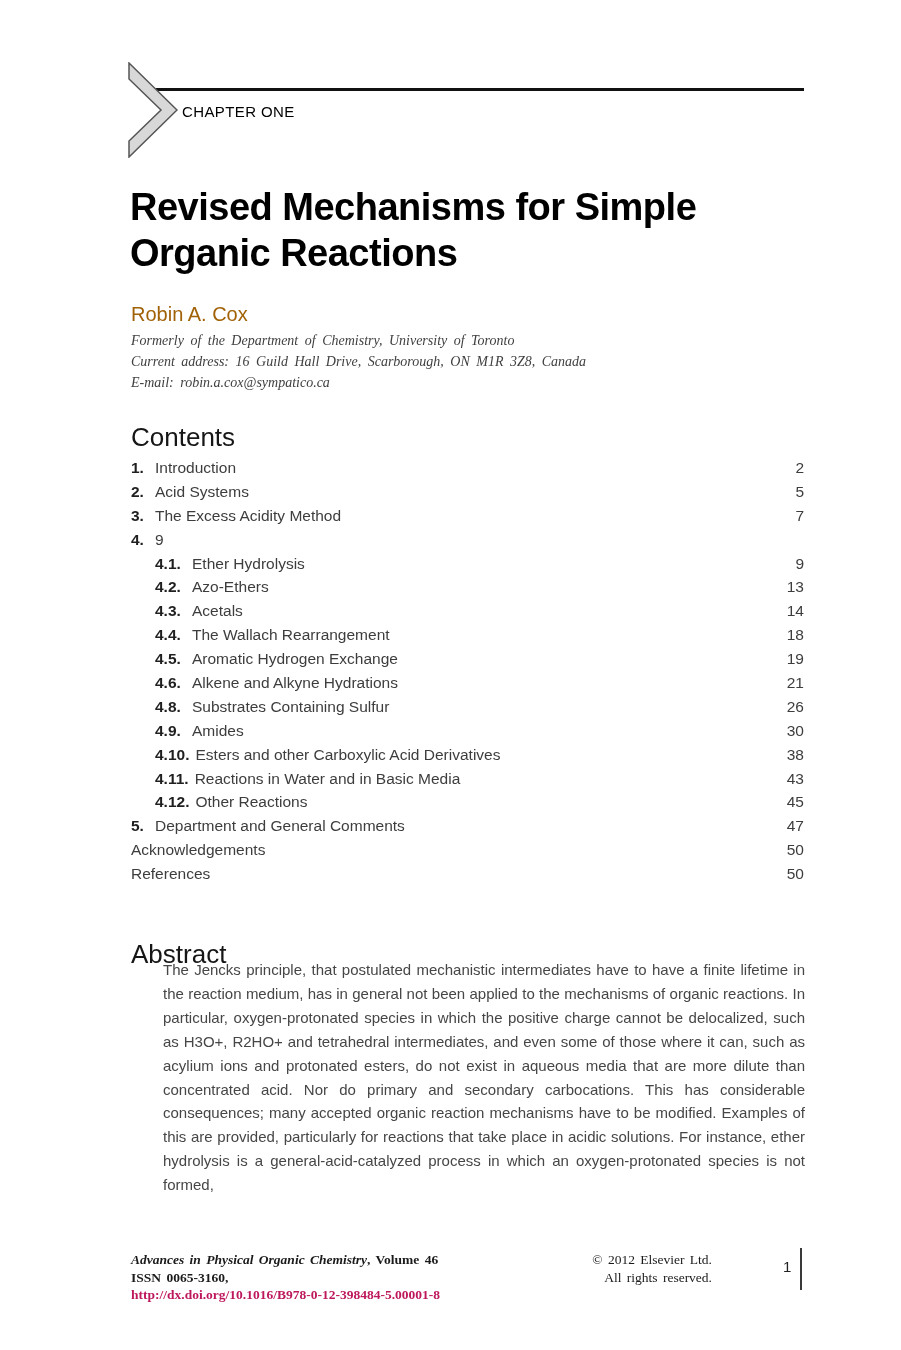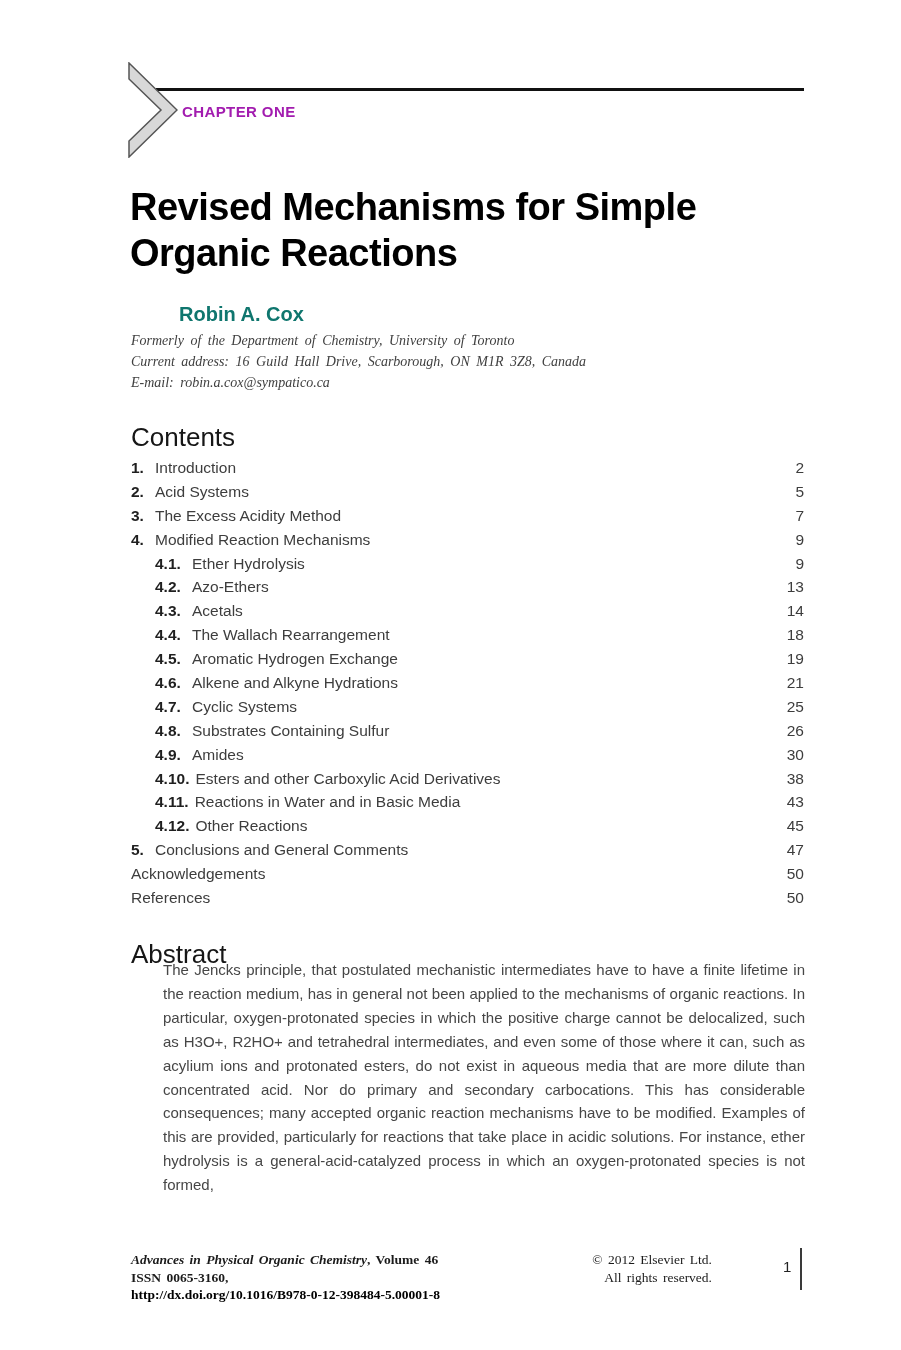--- a/index.html
+++ b/index.html
@@ -11,32 +11,32 @@
     color: #222;
     overflow: hidden;
   }
   .page { position: absolute; inset: 0; background: #fff; }
 
   
   .chevron-wrap { position: absolute; left: 128px; top: 62px; width: 50px; height: 96px; z-index: 2; }
   .chapter-rule { position: absolute; left: 156px; top: 88px; width: 648px; height: 3px; background: #111; z-index: 1; }
   .chapter-label {
     position: absolute; left: 182px; top: 103px;
-    font-size: 15px; font-weight: bold; letter-spacing: 0.4px; color: #a21caf;
+    font-size: 15px; font-weight: normal; letter-spacing: 0.4px; color: #000000;
   }
 
   
   .page-title {
     position: absolute; left: 130px; top: 184px; width: 690px;
     font-size: 38px; font-weight: bold; line-height: 46px;
     letter-spacing: -0.5px; color: #000;
   }
   .author-name {
     position: absolute; left: 131px; top: 303px;
-    font-size: 20px; font-weight: bold; color: #0f766e; margin-left: 48px;
+    font-size: 20px; font-weight: normal; color: #a16207;
   }
   .affiliation {
     position: absolute; left: 131px; top: 330px; width: 620px;
     font-family: "Liberation Serif", serif;
     font-size: 14px; line-height: 21px; color: #404040;
     word-spacing: 3px;
     font-style: italic;
   }
 
   
@@ -123,21 +123,20 @@
         <span class="toc-label">Acid Systems</span>
         <span class="toc-page">5</span>
       </div>
       <div class="toc-row lvl1">
         <span class="toc-num">3.</span>
         <span class="toc-label">The Excess Acidity Method</span>
         <span class="toc-page">7</span>
       </div>
       <div class="toc-row lvl1">
         <span class="toc-num">4.</span>
-        <span class="toc-label">Modified Reaction Mechanisms</span>
         <span class="toc-page">9</span>
       </div>
       <div class="toc-row lvl2">
         <span class="toc-num">4.1.</span>
         <span class="toc-label">Ether Hydrolysis</span>
         <span class="toc-page">9</span>
       </div>
       <div class="toc-row lvl2">
         <span class="toc-num">4.2.</span>
         <span class="toc-label">Azo-Ethers</span>
@@ -157,25 +156,20 @@
         <span class="toc-num">4.5.</span>
         <span class="toc-label">Aromatic Hydrogen Exchange</span>
         <span class="toc-page">19</span>
       </div>
       <div class="toc-row lvl2">
         <span class="toc-num">4.6.</span>
         <span class="toc-label">Alkene and Alkyne Hydrations</span>
         <span class="toc-page">21</span>
       </div>
       <div class="toc-row lvl2">
-        <span class="toc-num">4.7.</span>
-        <span class="toc-label">Cyclic Systems</span>
-        <span class="toc-page">25</span>
-      </div>
-      <div class="toc-row lvl2">
         <span class="toc-num">4.8.</span>
         <span class="toc-label">Substrates Containing Sulfur</span>
         <span class="toc-page">26</span>
       </div>
       <div class="toc-row lvl2">
         <span class="toc-num">4.9.</span>
         <span class="toc-label">Amides</span>
         <span class="toc-page">30</span>
       </div>
       <div class="toc-row lvl2">
@@ -188,40 +182,40 @@
         <span class="toc-label">Reactions in Water and in Basic Media</span>
         <span class="toc-page">43</span>
       </div>
       <div class="toc-row lvl2">
         <span class="toc-num">4.12.</span>
         <span class="toc-label">Other Reactions</span>
         <span class="toc-page">45</span>
       </div>
       <div class="toc-row lvl1">
         <span class="toc-num">5.</span>
-        <span class="toc-label">Conclusions and General Comments</span>
+        <span class="toc-label">Department and General Comments</span>
         <span class="toc-page">47</span>
       </div>
       <div class="toc-row lvl0">
         <span class="toc-label">Acknowledgements</span>
         <span class="toc-page">50</span>
       </div>
       <div class="toc-row lvl0">
         <span class="toc-label">References</span>
         <span class="toc-page">50</span>
       </div>
     </div>
 
   <h2 class="abstract-heading">Abstract</h2>
   <p class="abstract-text">The Jencks principle, that postulated mechanistic intermediates have to have a finite lifetime in the reaction medium, has in general not been applied to the mechanisms of organic reactions. In particular, oxygen-protonated species in which the positive charge cannot be delocalized, such as H3O+, R2HO+ and tetrahedral intermediates, and even some of those where it can, such as acylium ions and protonated esters, do not exist in aqueous media that are more dilute than concentrated acid. Nor do primary and secondary carbocations. This has considerable consequences; many accepted organic reaction mechanisms have to be modified. Examples of this are provided, particularly for reactions that take place in acidic solutions. For instance, ether hydrolysis is a general-acid-catalyzed process in which an oxygen-protonated species is not formed,</p>
 
   <div class="footer-left">
     <div><span class="footer-journal">Advances in Physical Organic Chemistry</span><span>, Volume 46</span></div>
     <div>ISSN 0065-3160,</div>
-    <div><a href="#" class="doi-link" style="color: #000000;">http://dx.doi.org/10.1016/B978-0-12-398484-5.00001-8</a></div>
+    <div><a href="#" class="doi-link" style="color: #be185d;">http://dx.doi.org/10.1016/B978-0-12-398484-5.00001-8</a></div>
   </div>
   <div class="footer-copyright">
     <div>© 2012 Elsevier Ltd.</div>
     <div>All rights reserved.</div>
   </div>
   <div class="folio-num">1</div>
   <div class="folio-bar"></div>
 
 </div>
 

